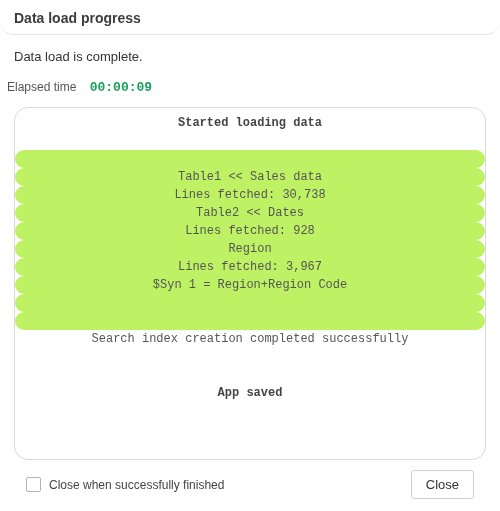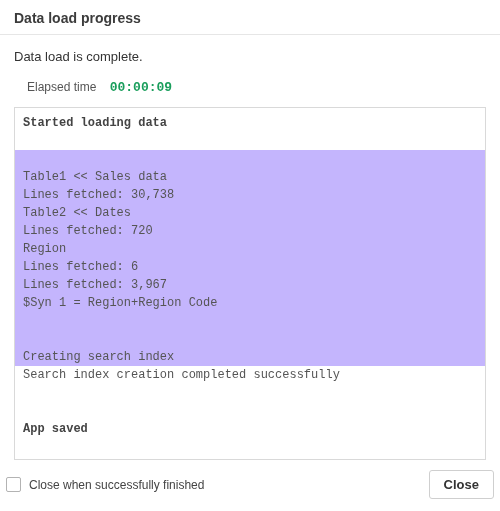--- a/index.html
+++ b/index.html
@@ -1,15 +1,15 @@
 <!DOCTYPE html>
 <html><head>
   <meta charset="utf-8">
   <style>
-    * { box-sizing: border-box; margin: 0; padding: 0; }
+    * { box-sizing: border-box; margin: 0; padding: 0; border-radius: 14px; }
     body {
       font-family: -apple-system, BlinkMacSystemFont, "Segoe UI", Arial, sans-serif;
       font-size: 13px;
       color: #333;
       background: #fff;
       width: 500px;
       height: 511px;
       overflow: hidden;
       display: flex;
       flex-direction: column;
@@ -23,21 +23,21 @@
       font-weight: 700;
       color: #3c3c3c;
     }
     .status-row {
       padding: 14px 14px 6px;
       font-size: 13px;
       font-weight: 400;
       color: #333;
     }
     .elapsed-row {
-      padding: 10px 27px 12px;
+      padding: 10px 7px 12px;
       font-size: 12px;
       color: #555;
     }
     .elapsed-value {
       font-family: "Consolas","Menlo","Courier New",monospace;
       color: #1a9e5c;
       font-weight: 600;
       margin-left: 10px;
       font-size: 13px;
     }
@@ -49,28 +49,29 @@
       background: #fff;
       position: relative;
     }
     .log-line {
       font-family: "Consolas","Menlo","Courier New",monospace;
       font-size: 12px;
       line-height: 1.5;
       color: #555;
       padding: 0 8px;
       white-space: pre;
+      text-align: center;
     }
     .log-line.bold { font-weight: 700; color: #444; }
-    .log-line.warn { background: #c4b5fd; }
+    .log-line.warn { background: #bef264; }
     .log-line.blank { height: 18px; }
     .log-line.blank.warn { height: 18px; }
     .log-line.first { padding-top: 6px; }
     .footer {
-      padding: 10px 6px 12px;
+      padding: 10px 26px 12px;
       display: flex;
       align-items: center;
       justify-content: space-between;
       gap: 10px;
     }
     .check-wrap {
       display: flex;
       align-items: center;
       gap: 8px;
       font-size: 12px;
@@ -81,21 +82,21 @@
       height: 15px;
       border: 1px solid #b3b3b3;
       border-radius: 2px;
       background: #fff;
     }
     .close-btn {
       border: 1px solid #cfcfcf;
       background: #fff;
       color: #333;
       font-size: 13px;
-      font-weight: 700;
+      font-weight: 400;
       padding: 6px 14px;
       border-radius: 3px;
       cursor: pointer;
     }
     
     .log-wrap::-webkit-scrollbar { width: 15px; }
     .log-wrap::-webkit-scrollbar-track { background: #f1f1f1; }
     .log-wrap::-webkit-scrollbar-thumb { background: #c1c1c1; }
     .log-wrap::-webkit-scrollbar-button { background: #f1f1f1; height: 15px; display: block; }
   </style>
@@ -113,28 +114,26 @@
   <span class="elapsed-value">00:00:09</span>
 </div>
 
 <div class="log-wrap" id="log-wrap">
     <div class="log-line bold first">Started loading data</div>
     <div class="log-line blank"></div>
     <div class="log-line warn blank"></div>
     <div class="log-line warn">Table1 &lt;&lt; Sales data</div>
     <div class="log-line warn">Lines fetched: 30,738</div>
     <div class="log-line warn">Table2 &lt;&lt; Dates</div>
-    <div class="log-line warn">Lines fetched: 720</div>
+    <div class="log-line warn">Lines fetched: 928</div>
     <div class="log-line warn">Region</div>
-    <div class="log-line warn">Lines fetched: 6</div>
     <div class="log-line warn">Lines fetched: 3,967</div>
     <div class="log-line warn">$Syn 1 = Region+Region Code</div>
     <div class="log-line warn blank"></div>
     <div class="log-line warn blank"></div>
-    <div class="log-line warn">Creating search index</div>
     <div class="log-line">Search index creation completed successfully</div>
     <div class="log-line blank"></div>
     <div class="log-line blank"></div>
     <div class="log-line bold">App saved</div>
     <div class="log-line blank"></div>
   </div>
 
 <div class="footer">
   <label class="check-wrap">
     <span class="checkbox"></span>

